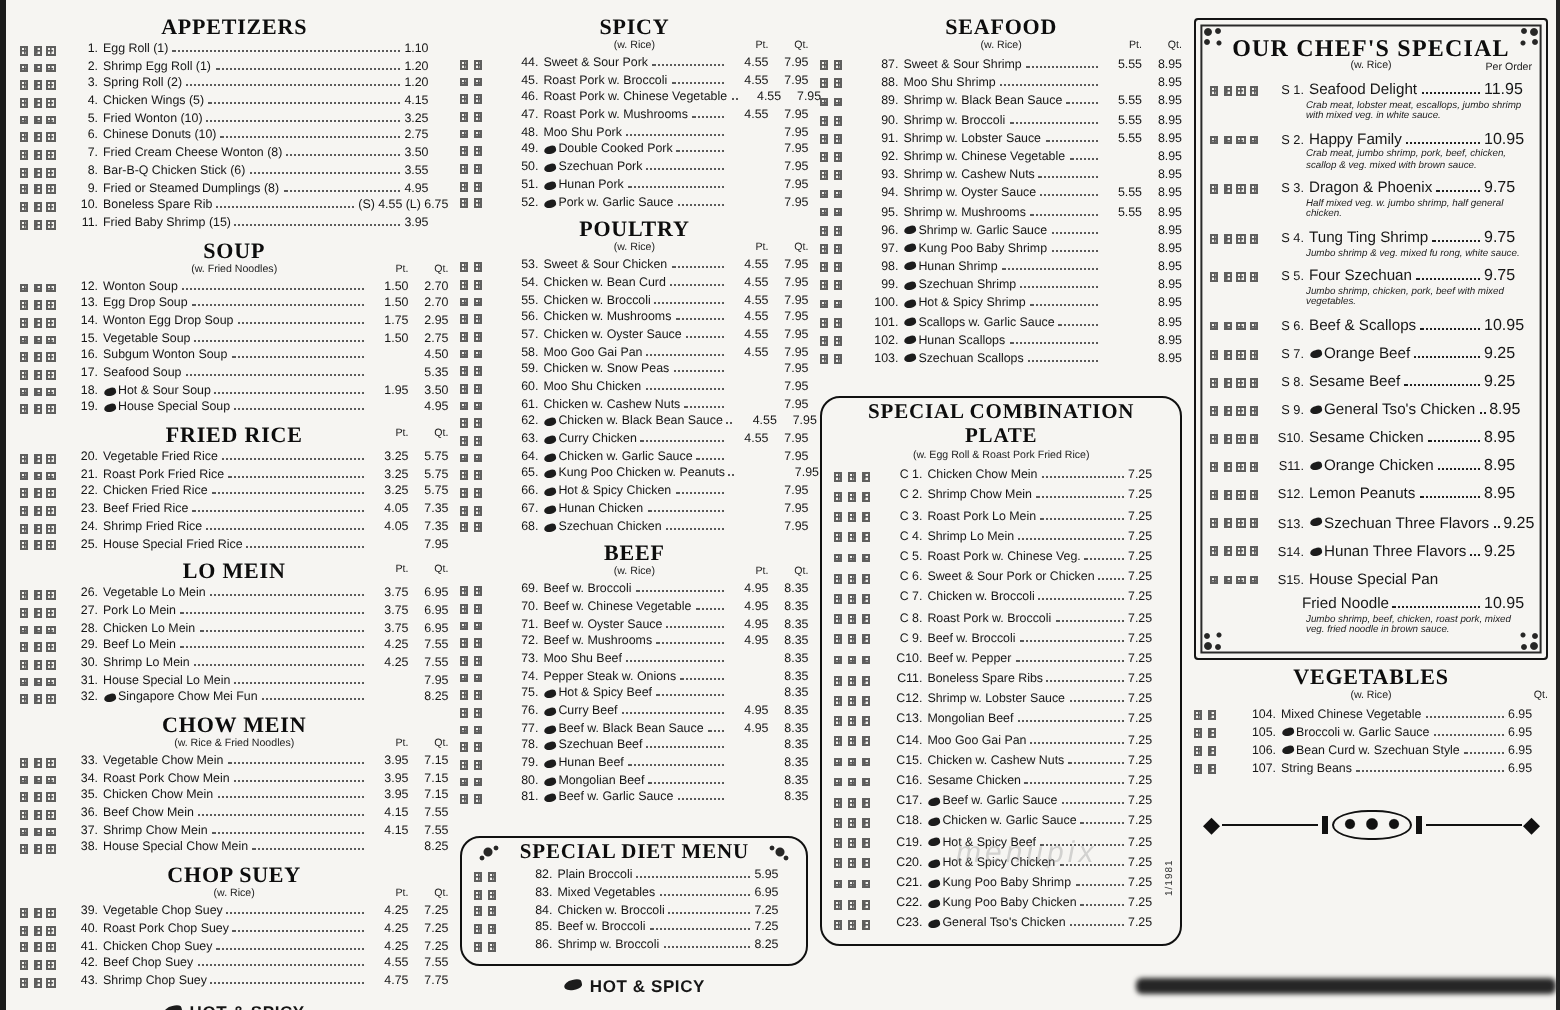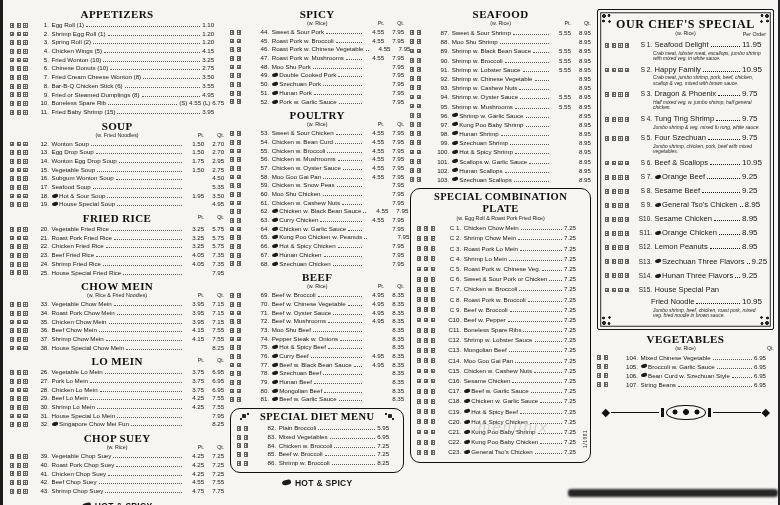--- a/index.html
+++ b/index.html
@@ -49,21 +49,21 @@
   .nm{flex:none;padding-right:1px}
   .leader{flex:1;min-width:3px;border-bottom:1px dotted #5a5a5a;margin:0 2px 1.8px 1px}
   .pt,.qt{width:20px;flex:none;text-align:right}
   .price{min-width:20px;flex:none;text-align:left}
   .indent{width:46px;flex:none}
   .desc{font-size:4.9px;line-height:5.6px;font-style:italic;color:#222;margin-left:50px;white-space:normal}
 
   
   .box{
     border:1.8px solid #111;border-radius:10px;background:transparent;
-    padding:2px 6px 4px;margin-top:4px;position:relative;
+    padding:2px 6px 4px;margin-top:14px;position:relative;
   }
   .box .sec-title{font-size:10.5px}
   .chef-box{
     border:1.6px solid #141414;border-radius:2px;
     box-shadow:inset 0 0 0 2.2px #f6f5f2, inset 0 0 0 3.2px #2a2a2a;
     padding:8px 7px 8px;margin-top:4px;position:relative;
   }
   .chef-box .sec-title{font-size:12px;letter-spacing:.6px}
   .chef-box .sec-sub{height:8px}
 
@@ -495,20 +495,130 @@
               <span class="num">25.</span>
               <span class="nm">House Special Fried Rice</span>
               <span class="leader"></span>
               <span class="pt"></span>
               <span class="qt">7.95</span>
             </div>
           </div>
         </div>
     </div>
     <div class="sec">
+      <div class="sec-head ph-on-title">
+        <div class="sec-title">LO MEIN</div>
+        <span class="ph">
+            <span class="ph-cell">Pt.</span>
+            <span class="ph-cell">Qt.</span>
+          </span>
+      </div>
+      <div class="rows">
+          <div class="item">
+            <div class="row">
+              <span class="cjk">
+                <i></i>
+                <i></i>
+                <i></i>
+              </span>
+              <span class="num">26.</span>
+              <span class="nm">Vegetable Lo Mein</span>
+              <span class="leader"></span>
+              <span class="pt">3.75</span>
+              <span class="qt">6.95</span>
+            </div>
+          </div>
+          <div class="item">
+            <div class="row">
+              <span class="cjk">
+                <i></i>
+                <i></i>
+                <i></i>
+              </span>
+              <span class="num">27.</span>
+              <span class="nm">Pork Lo Mein</span>
+              <span class="leader"></span>
+              <span class="pt">3.75</span>
+              <span class="qt">6.95</span>
+            </div>
+          </div>
+          <div class="item">
+            <div class="row">
+              <span class="cjk">
+                <i></i>
+                <i></i>
+                <i></i>
+              </span>
+              <span class="num">28.</span>
+              <span class="nm">Chicken Lo Mein</span>
+              <span class="leader"></span>
+              <span class="pt">3.75</span>
+              <span class="qt">6.95</span>
+            </div>
+          </div>
+          <div class="item">
+            <div class="row">
+              <span class="cjk">
+                <i></i>
+                <i></i>
+                <i></i>
+              </span>
+              <span class="num">29.</span>
+              <span class="nm">Beef Lo Mein</span>
+              <span class="leader"></span>
+              <span class="pt">4.25</span>
+              <span class="qt">7.55</span>
+            </div>
+          </div>
+          <div class="item">
+            <div class="row">
+              <span class="cjk">
+                <i></i>
+                <i></i>
+                <i></i>
+              </span>
+              <span class="num">30.</span>
+              <span class="nm">Shrimp Lo Mein</span>
+              <span class="leader"></span>
+              <span class="pt">4.25</span>
+              <span class="qt">7.55</span>
+            </div>
+          </div>
+          <div class="item">
+            <div class="row">
+              <span class="cjk">
+                <i></i>
+                <i></i>
+                <i></i>
+              </span>
+              <span class="num">31.</span>
+              <span class="nm">House Special Lo Mein</span>
+              <span class="leader"></span>
+              <span class="pt"></span>
+              <span class="qt">7.95</span>
+            </div>
+          </div>
+          <div class="item">
+            <div class="row">
+              <span class="cjk">
+                <i></i>
+                <i></i>
+                <i></i>
+              </span>
+              <span class="num">32.</span>
+              <span class="pep"></span>
+              <span class="nm">Singapore Chow Mei Fun</span>
+              <span class="leader"></span>
+              <span class="pt"></span>
+              <span class="qt">8.25</span>
+            </div>
+          </div>
+        </div>
+    </div>
+    <div class="sec">
       <div class="sec-title">CHOW MEIN</div>
       <div class="sec-sub">
         <span>(w. Rice &amp; Fried Noodles)</span>
         <span class="ph">
             <span class="ph-cell">Pt.</span>
             <span class="ph-cell">Qt.</span>
           </span>
       </div>
       <div class="rows">
           <div class="item">
@@ -583,130 +693,20 @@
           </div>
           <div class="item">
             <div class="row">
               <span class="cjk">
                 <i></i>
                 <i></i>
                 <i></i>
               </span>
               <span class="num">38.</span>
               <span class="nm">House Special Chow Mein</span>
-              <span class="leader"></span>
-              <span class="pt"></span>
-              <span class="qt">8.25</span>
-            </div>
-          </div>
-        </div>
-    </div>
-    <div class="sec">
-      <div class="sec-head ph-on-title">
-        <div class="sec-title">LO MEIN</div>
-        <span class="ph">
-            <span class="ph-cell">Pt.</span>
-            <span class="ph-cell">Qt.</span>
-          </span>
-      </div>
-      <div class="rows">
-          <div class="item">
-            <div class="row">
-              <span class="cjk">
-                <i></i>
-                <i></i>
-                <i></i>
-              </span>
-              <span class="num">26.</span>
-              <span class="nm">Vegetable Lo Mein</span>
-              <span class="leader"></span>
-              <span class="pt">3.75</span>
-              <span class="qt">6.95</span>
-            </div>
-          </div>
-          <div class="item">
-            <div class="row">
-              <span class="cjk">
-                <i></i>
-                <i></i>
-                <i></i>
-              </span>
-              <span class="num">27.</span>
-              <span class="nm">Pork Lo Mein</span>
-              <span class="leader"></span>
-              <span class="pt">3.75</span>
-              <span class="qt">6.95</span>
-            </div>
-          </div>
-          <div class="item">
-            <div class="row">
-              <span class="cjk">
-                <i></i>
-                <i></i>
-                <i></i>
-              </span>
-              <span class="num">28.</span>
-              <span class="nm">Chicken Lo Mein</span>
-              <span class="leader"></span>
-              <span class="pt">3.75</span>
-              <span class="qt">6.95</span>
-            </div>
-          </div>
-          <div class="item">
-            <div class="row">
-              <span class="cjk">
-                <i></i>
-                <i></i>
-                <i></i>
-              </span>
-              <span class="num">29.</span>
-              <span class="nm">Beef Lo Mein</span>
-              <span class="leader"></span>
-              <span class="pt">4.25</span>
-              <span class="qt">7.55</span>
-            </div>
-          </div>
-          <div class="item">
-            <div class="row">
-              <span class="cjk">
-                <i></i>
-                <i></i>
-                <i></i>
-              </span>
-              <span class="num">30.</span>
-              <span class="nm">Shrimp Lo Mein</span>
-              <span class="leader"></span>
-              <span class="pt">4.25</span>
-              <span class="qt">7.55</span>
-            </div>
-          </div>
-          <div class="item">
-            <div class="row">
-              <span class="cjk">
-                <i></i>
-                <i></i>
-                <i></i>
-              </span>
-              <span class="num">31.</span>
-              <span class="nm">House Special Lo Mein</span>
-              <span class="leader"></span>
-              <span class="pt"></span>
-              <span class="qt">7.95</span>
-            </div>
-          </div>
-          <div class="item">
-            <div class="row">
-              <span class="cjk">
-                <i></i>
-                <i></i>
-                <i></i>
-              </span>
-              <span class="num">32.</span>
-              <span class="pep"></span>
-              <span class="nm">Singapore Chow Mei Fun</span>
               <span class="leader"></span>
               <span class="pt"></span>
               <span class="qt">8.25</span>
             </div>
           </div>
         </div>
     </div>
     <div class="sec">
       <div class="sec-title">CHOP SUEY</div>
       <div class="sec-sub">

